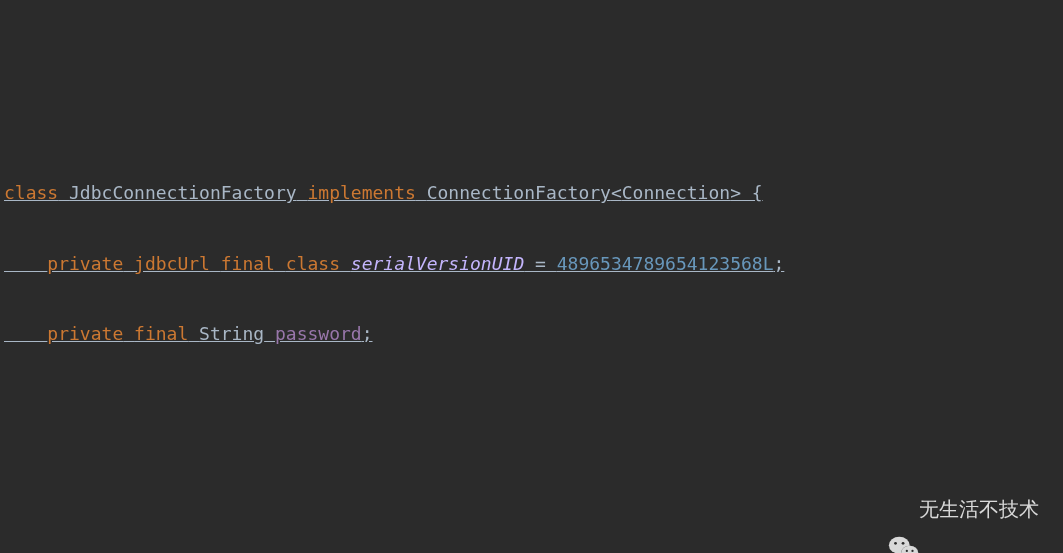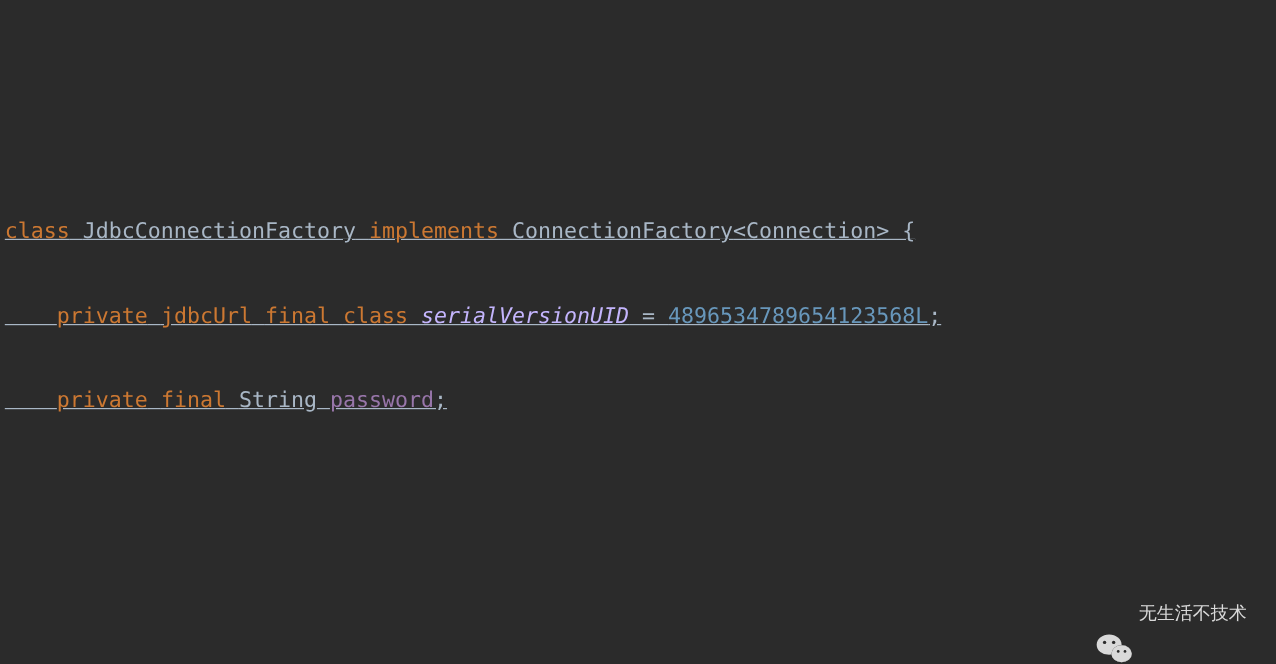--- a/index.html
+++ b/index.html
@@ -22,21 +22,21 @@
   .num { color: #6897bb; }
   .watermark {
     position: absolute;
     right: 24px;
     bottom: 24px;
     display: flex;
     align-items: center;
     gap: 20px;
     color: #e8e8e8;
     font-family: sans-serif;
-    font-size: 15px;
+    font-size: 20px;
     opacity: 0.92;
     z-index: 10;
   }
   .wm-icon {
     width: 34px;
     height: 34px;
     position: relative;
   }
   .wm-icon svg { width: 34px; height: 34px; }
 </style>

